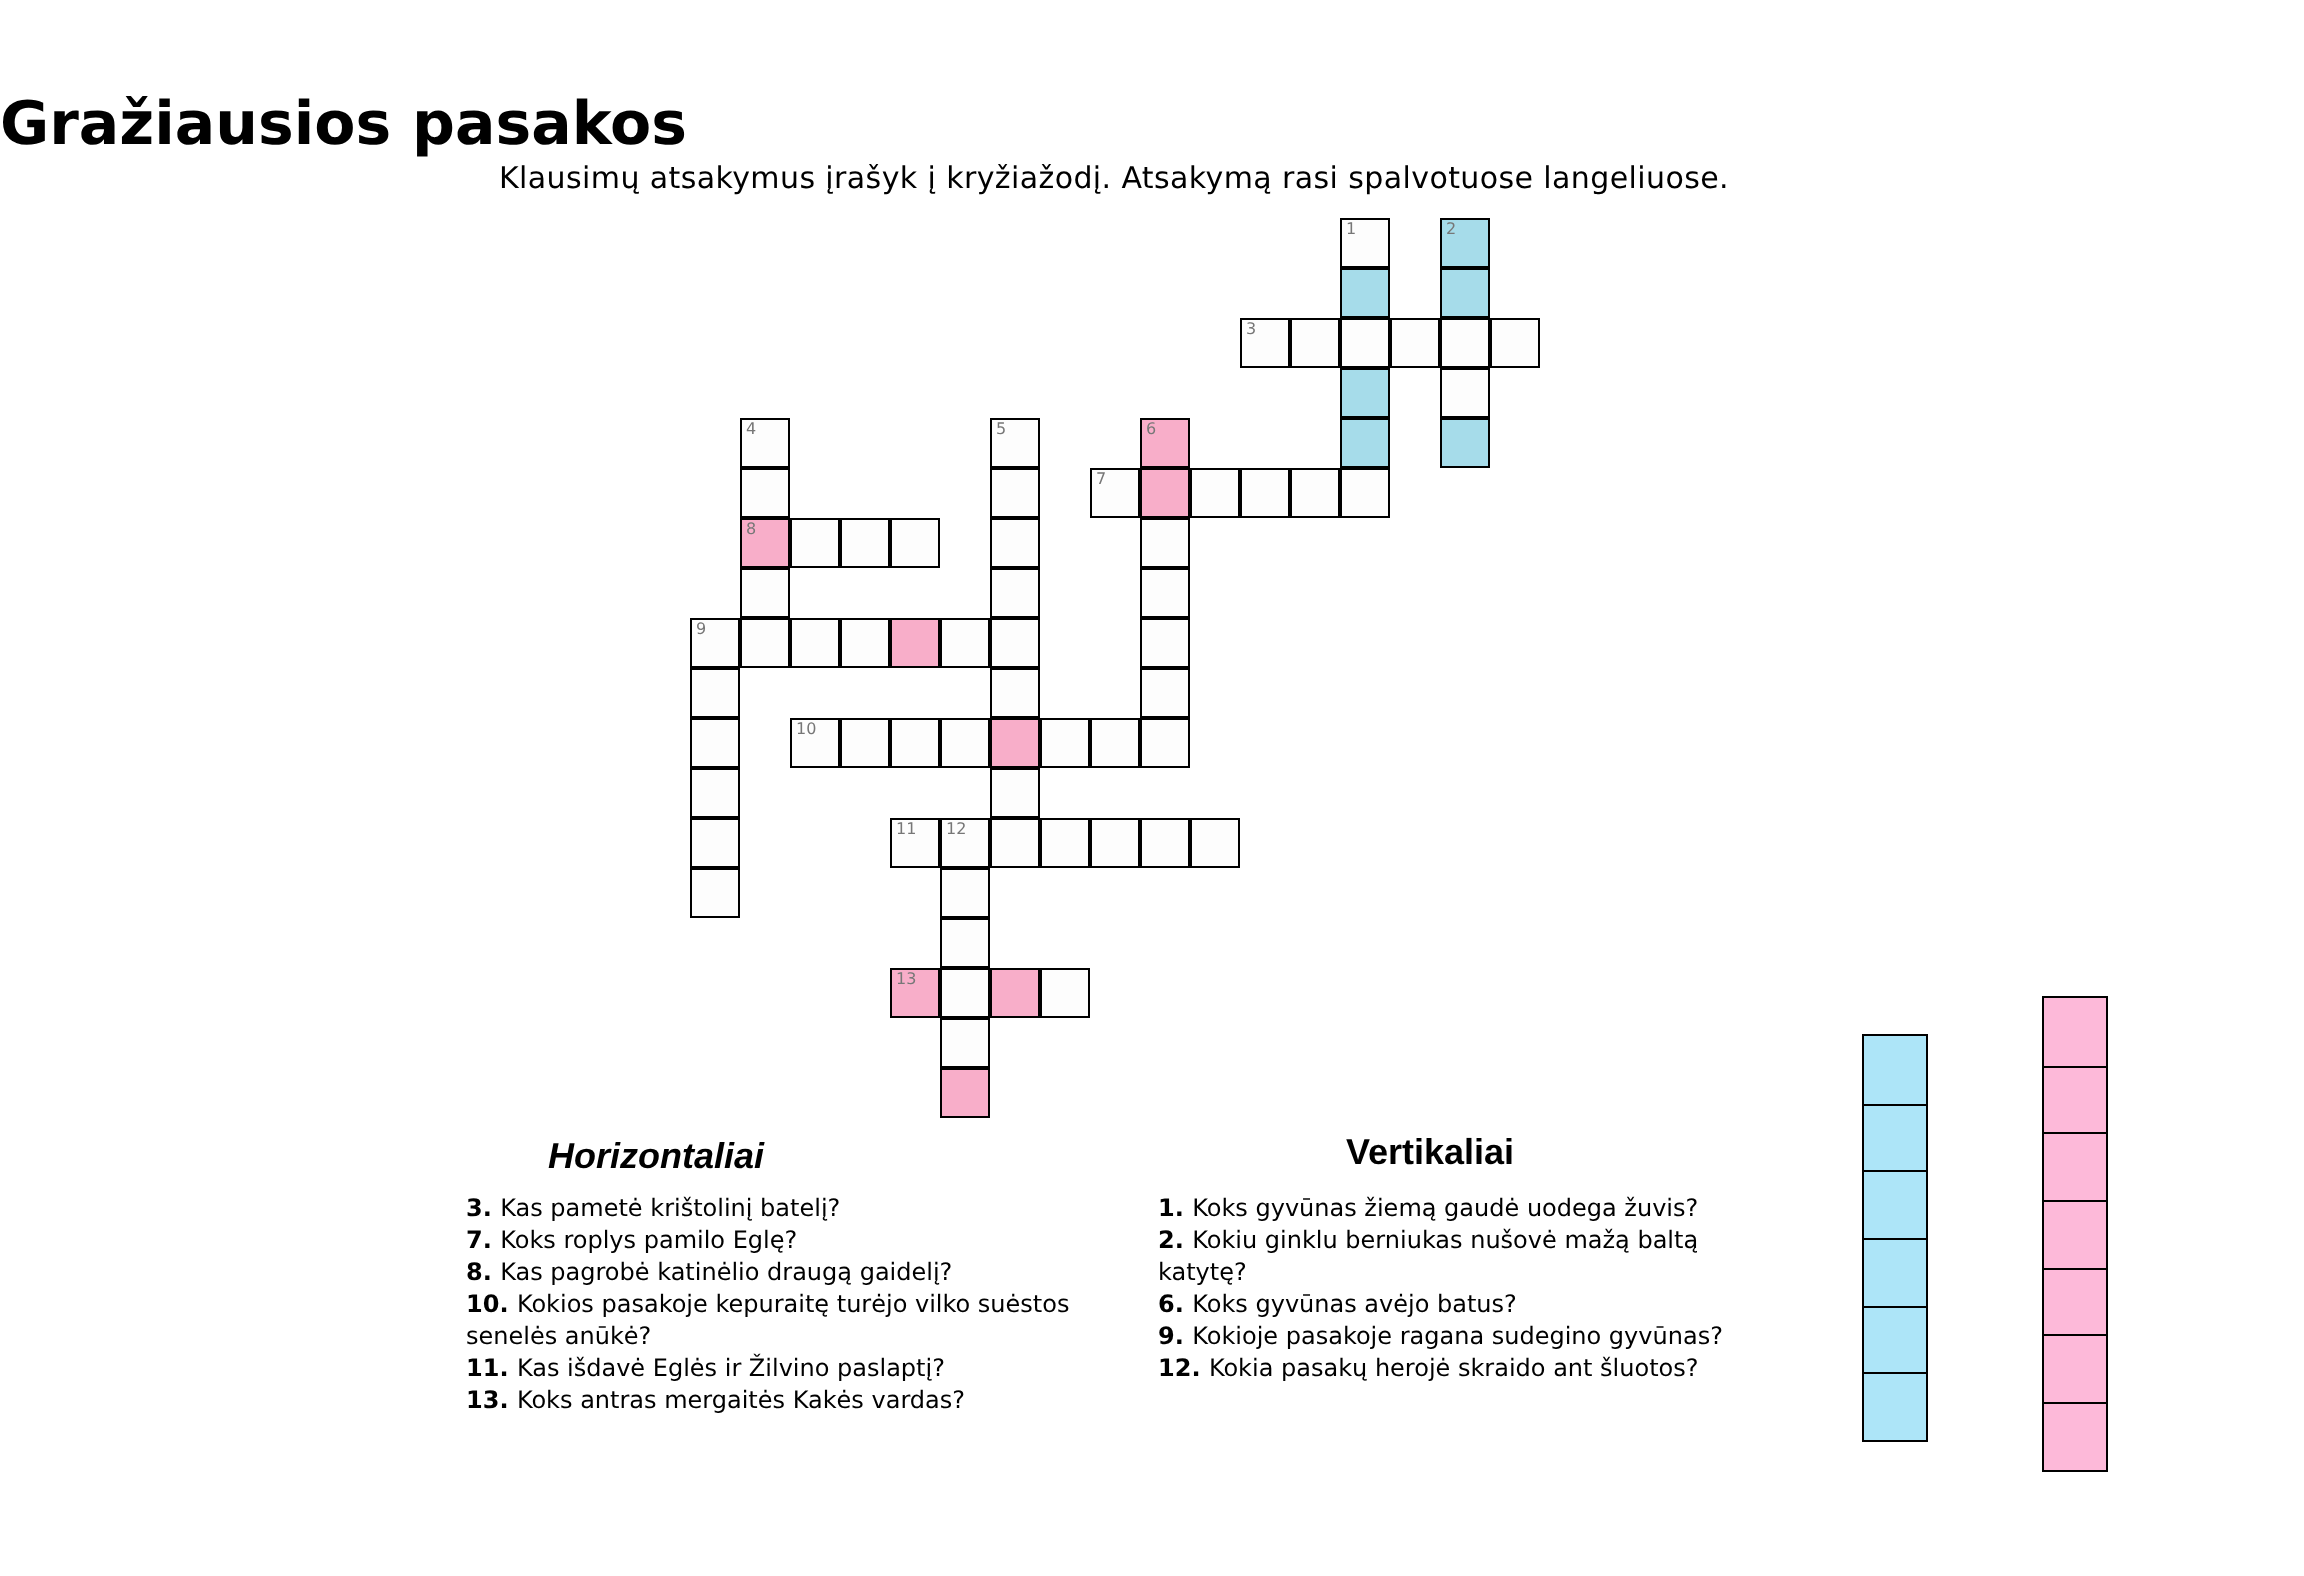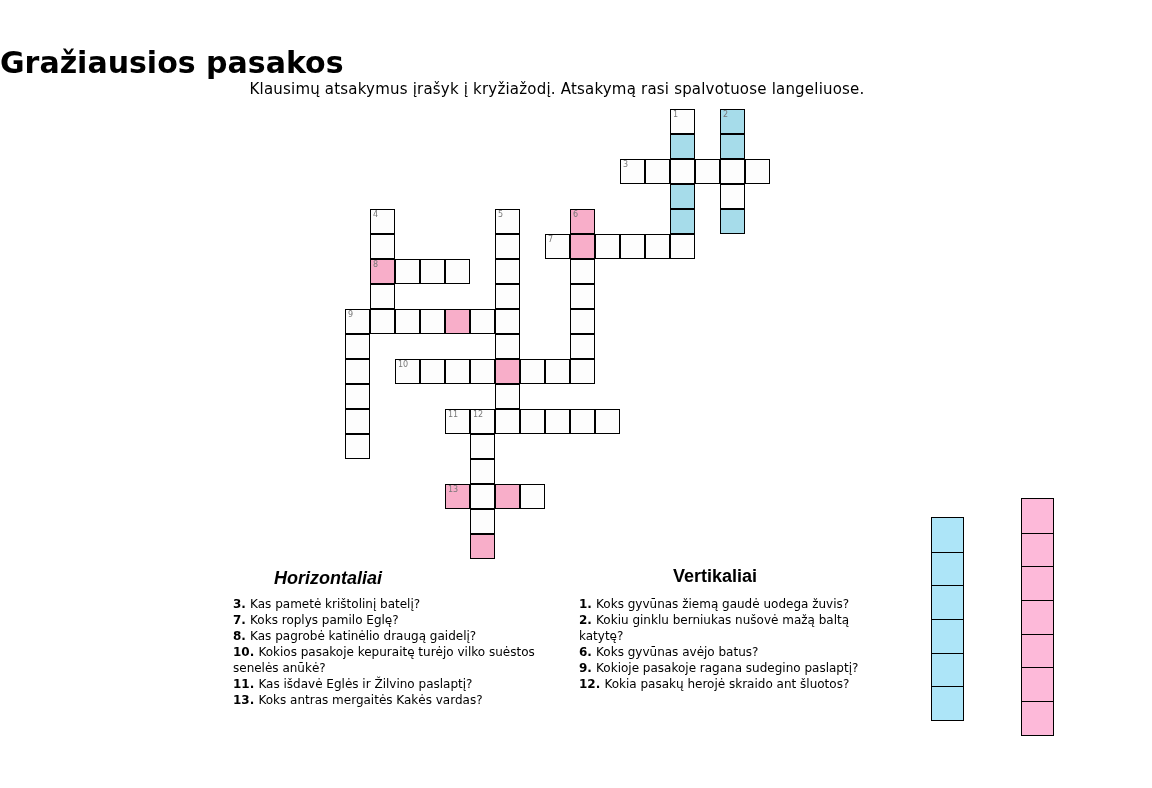--- a/index.html
+++ b/index.html
@@ -137,21 +137,21 @@
     <div class="clue"><b>10. </b><span>Kokios pasakoje kepuraitę turėjo vilko suėstos senelės anūkė?</span></div>
     <div class="clue"><b>11. </b><span>Kas išdavė Eglės ir Žilvino paslaptį?</span></div>
     <div class="clue"><b>13. </b><span>Koks antras mergaitės Kakės vardas?</span></div>
   </div>
 
 <div class="heading" style="left:673px; top:565px;">Vertikaliai</div>
 <div class="clues" id="v-clues" style="left:579px; top:596px; width:305px;">
     <div class="clue"><b>1. </b><span>Koks gyvūnas žiemą gaudė uodega žuvis?</span></div>
     <div class="clue"><b>2. </b><span>Kokiu ginklu berniukas nušovė mažą baltą katytę?</span></div>
     <div class="clue"><b>6. </b><span>Koks gyvūnas avėjo batus?</span></div>
-    <div class="clue"><b>9. </b><span>Kokioje pasakoje ragana sudegino paslaptį?</span></div>
+    <div class="clue"><b>9. </b><span>Kokioje pasakoje ragana sudegino gyvūnas?</span></div>
     <div class="clue"><b>12. </b><span>Kokia pasakų herojė skraido ant šluotos?</span></div>
   </div>
 
 <div id="strips">
     <div class="strip blue" style="left: 931px; top: 517px;">
       <div class="sc"></div>
       <div class="sc"></div>
       <div class="sc"></div>
       <div class="sc"></div>
       <div class="sc"></div>

